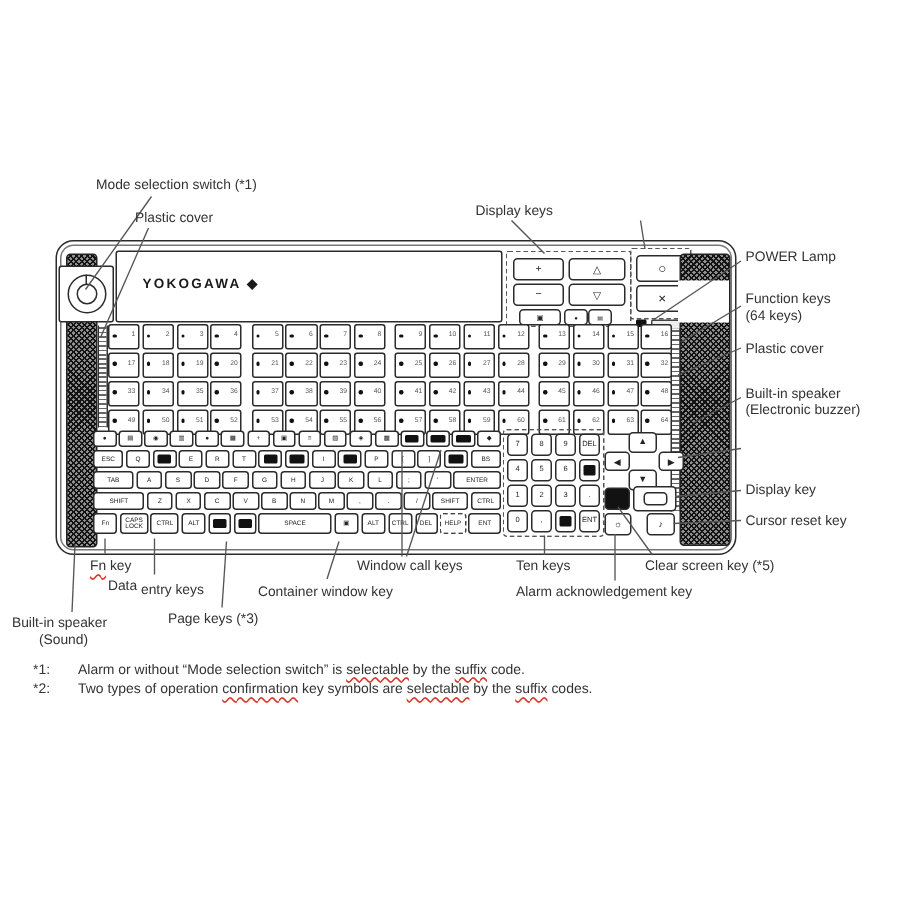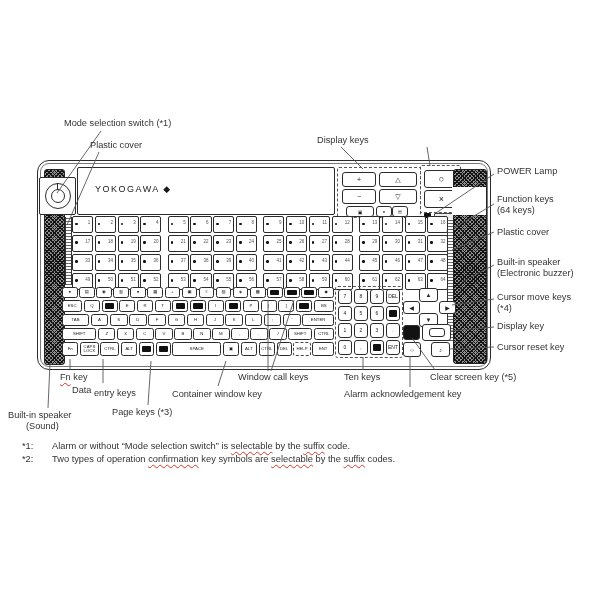--- a/index.html
+++ b/index.html
@@ -17,21 +17,21 @@
       repeating-linear-gradient(45deg,#141414 0 1px,rgba(0,0,0,0) 1px 2.6px),
       repeating-linear-gradient(-45deg,#141414 0 1px,rgba(0,0,0,0) 1px 2.6px),#8f8f8f;
       border:1px solid #222;border-radius:3px;}
   .abs{position:absolute;}
   .mode-box{left:1px;top:16px;width:35px;height:36px;border:1.2px solid #2b2b2b;background:#fff;
             border-radius:2px;display:flex;align-items:center;justify-content:center;z-index:3;}
   .dial{width:24px;height:24px;border:1.4px solid #2b2b2b;border-radius:50%;position:relative;}
   .dial:after{content:"";position:absolute;left:5px;top:5px;width:12px;height:12px;border:1.2px solid #2b2b2b;border-radius:50%;}
   .dial:before{content:"";position:absolute;left:11px;top:-1px;width:1.5px;height:7px;background:#2b2b2b;}
   .logo-plate{left:39px;top:6px;width:256px;height:46px;border:1px solid #2b2b2b;border-radius:2px;background:#fff;}
-  .logo{position:absolute;left:17px;top:16px;font-size:9px;font-weight:normal;letter-spacing:1.5px;color:#1a1a1a;}
+  .logo{position:absolute;left:17px;top:16px;font-size:9px;font-weight:bold;letter-spacing:1.5px;color:#1a1a1a;}
   .logo .mark{font-size:9px;letter-spacing:0;}
   .blk{border:1px dashed #555;border-radius:2px;}
   .ckey{position:absolute;border:1.1px solid #2b2b2b;border-radius:3px;background:#fff;display:flex;
         align-items:center;justify-content:center;font-size:7px;color:#222;}
   .lamp-dot{position:absolute;width:7px;height:5px;background:#111;border-radius:1px;}
   .lamp-bar{position:absolute;width:20px;height:5px;border:0.8px solid #444;border-radius:1px;background:#eee;}
   .fn-grid{position:absolute;left:72px;top:216px;width:378px;z-index:3;}
   .fn-row{display:flex;margin-bottom:2.4px;}
   .fnkey{position:relative;width:20.2px;height:14.6px;border:0.9px solid #2b2b2b;border-radius:2px;
          background:#fff;margin-right:1.6px;}
@@ -88,21 +88,20 @@
     </g>
   </svg>
 
   <div class="lbl" style="left:64px;top:118px">Mode selection switch (*1)</div>
   <div class="lbl" style="left:90px;top:140px">Plastic cover</div>
   <div class="lbl" style="left:317px;top:135px">Display keys</div>
   <div class="lbl" style="left:497px;top:166px">POWER Lamp</div>
   <div class="lbl" style="left:497px;top:194px"><span>Function keys</span><span class="l2">(64 keys)</span></div>
   <div class="lbl" style="left:497px;top:227px">Plastic cover</div>
   <div class="lbl" style="left:497px;top:257px"><span>Built-in speaker</span><span class="l2">(Electronic buzzer)</span></div>
-  <div class="lbl" style="left:497px;top:292px"><span>Cursor move keys</span><span class="l2">(*4)</span></div>
   <div class="lbl" style="left:497px;top:321px">Display key</div>
   <div class="lbl" style="left:497px;top:342px">Cursor reset key</div>
   <div class="lbl" style="left:60px;top:372px"><span class="sq">Fn</span><span> key</span></div>
   <div class="lbl" style="left:72px;top:385px"><span>Data</span> <span style="position:relative;top:3px">entry keys</span></div>
   <div class="lbl" style="left:172px;top:389px">Container window key</div>
   <div class="lbl" style="left:238px;top:372px">Window call keys</div>
   <div class="lbl" style="left:344px;top:372px">Ten keys</div>
   <div class="lbl" style="left:344px;top:389px">Alarm acknowledgement key</div>
   <div class="lbl" style="left:430px;top:372px">Clear screen key (*5)</div>
   <div class="lbl" style="left:8px;top:410px"><span>Built-in speaker</span><span class="l2" style="padding-left:18px">(Sound)</span></div>

